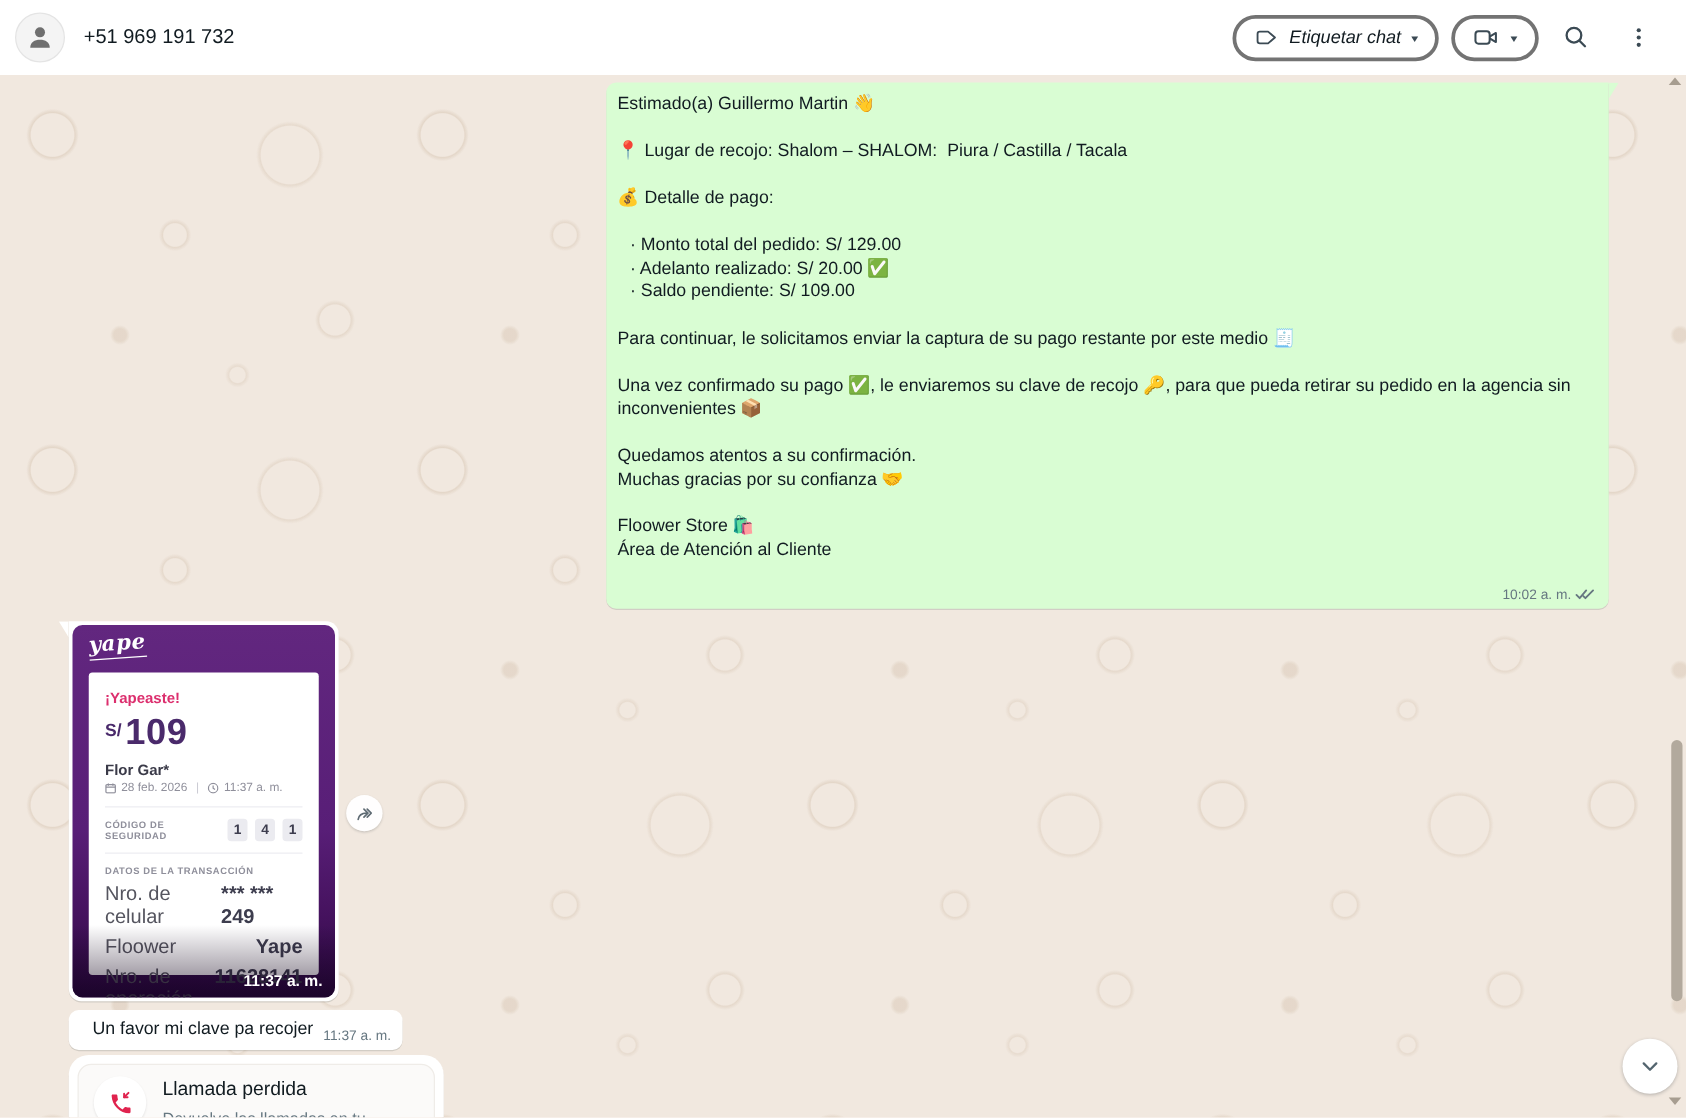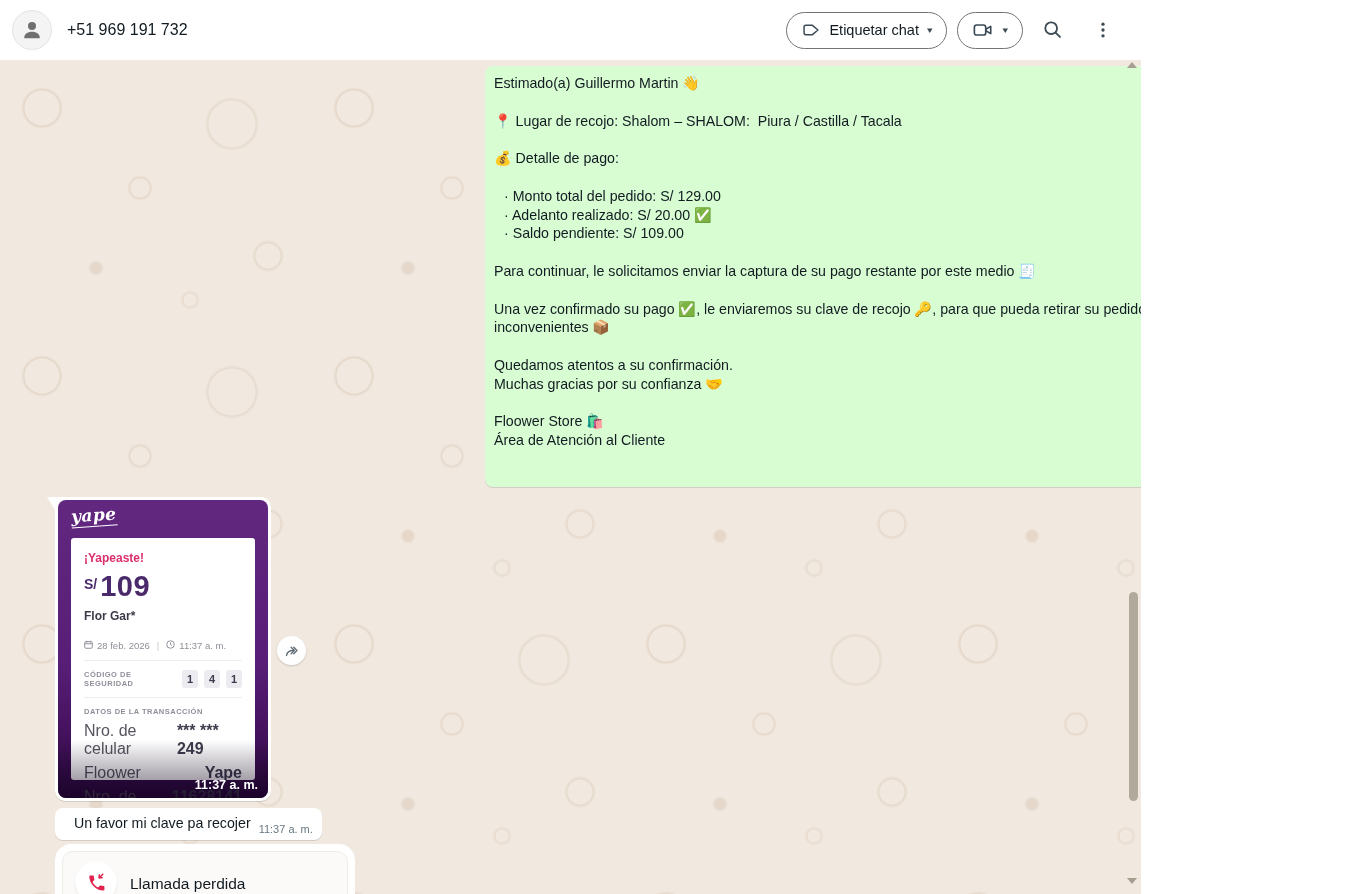--- a/index.html
+++ b/index.html
@@ -1,26 +1,26 @@
 <!DOCTYPE html>
 <html><head>
 <meta charset="utf-8">
 <style>
   * { margin:0; padding:0; box-sizing:border-box; }
   html,body { width:1349px; height:894px; overflow:hidden; }
   body { font-family:"Liberation Sans","DejaVu Sans",sans-serif; color:#111b21; }
 
-  .app { width:1141px; height:894px; display:flex; flex-direction:column; background:#f1e8df; }
+  .app { width:1349px; height:894px; display:flex; flex-direction:column; background:#f1e8df; }
 
   
   .header { height:60px; background:#ffffff; display:flex; align-items:center; padding:0 18px 0 12px; flex:0 0 auto; }
   .avatar { width:40px; height:40px; border-radius:50%; background:#f4f4f4; border:1px solid #e4e4e4; display:flex; align-items:center; justify-content:center; flex:0 0 auto; cursor:pointer; }
   .chat-title { font-size:16px; margin-left:15px; color:#111b21; cursor:pointer; }
   .header-actions { margin-left:auto; display:flex; align-items:center; gap:10px; }
-  .pill { display:flex; align-items:center; gap:8px; height:37px; padding:0 14px; border:1px solid #737373; border-radius:19px; background:#fff; cursor:pointer; }
+  .pill { display:flex; align-items:center; gap:8px; height:37px; padding:0 14px; border:3px solid #737373; border-radius:19px; background:#fff; cursor:pointer;font-style:italic; }
   .pill-label { font-size:14.5px; font-weight:500; color:#111b21; }
   .chev { font-size:11px; color:#3b4a54; transform:scaleY(.8); }
   .icon-btn { width:40px; height:40px; display:flex; align-items:center; justify-content:center; cursor:pointer; border-radius:50%; }
 
   
   .chat { position:relative; flex:1 1 auto; overflow:hidden;
     background-color:#f1e8df;
     background-image:
       radial-gradient(circle 20px at 42px 48px, transparent 17px, rgba(198,175,150,.30) 18px, transparent 21px),
       radial-gradient(circle 12px at 140px 128px, transparent 9px, rgba(198,175,150,.26) 10px, transparent 13px),
@@ -55,21 +55,21 @@
   .yape-logo { position:absolute; top:5px; left:13px; color:#fff; font-family:"DejaVu Serif",serif;
     font-style:italic; font-weight:bold; font-size:17px; letter-spacing:.5px;
     border-bottom:1.5px solid #fff; padding-bottom:1px; transform:rotate(-4deg); }
   .receipt-card { position:absolute; left:13px; right:13px; top:38px; height:242px;
     background:#ffffff; border-radius:3px; padding:13px 13px 0 13px; }
   .yapeaste { color:#dc2f6e; font-weight:bold; font-size:12px; }
   .amount { margin-top:7px; color:#4a2a6b; display:flex; align-items:flex-start; gap:3px; }
   .amount .cur { font-size:14px; font-weight:bold; margin-top:4px; }
   .amount .num { font-size:29px; font-weight:bold; line-height:29px; letter-spacing:.5px; }
   .payee { margin-top:8px; font-size:12px; font-weight:bold; color:#3a3a48; }
-  .dateline { margin-top:17px; display:flex; gap:4px; font-size:9.5px; color:#8f8f9b; }
+  .dateline { margin-top:2px; display:flex; align-items:center; gap:4px; font-size:9.5px; color:#8f8f9b; }
   .dateline .sep { margin:0 3px; color:#c9c9d2; }
   .r-divider { height:1px; background:#ededf2; margin:9px 0; }
   .code-row { display:flex; align-items:center; justify-content:space-between; }
   .code-label, .tx-label { font-size:7.5px; letter-spacing:.5px; color:#8f8f9b; font-weight:bold; }
   .code-boxes { display:flex; gap:6px; }
   .code-box { width:16px; height:18px; background:#ebebf0; border-radius:3px; display:flex;
     align-items:center; justify-content:center; font-size:11px; font-weight:bold; color:#3d3d4e; }
   .tx-row { display:flex; justify-content:space-between; margin-top:6px; font-size:16px; color:#55555f; }
   .tx-row b { color:#3d3d4e; font-weight:bold; }
   .img-fade { position:absolute; left:0; right:0; bottom:0; height:58px;
@@ -88,21 +88,21 @@
   .bubble-in-text .txt { font-size:14.2px; line-height:19px; }
   .bubble-in-text .t { font-size:11px; color:#667781; white-space:nowrap; position:relative; top:2px; }
 
   
   .bubble-call { position:absolute; left:55px; top:784px; width:300px; height:96px;
     background:#ffffff; border-radius:16px; box-shadow:0 1px .5px rgba(11,20,26,.13); padding:7px; }
   .call-card { width:100%; height:100%; background:#fbfaf9; border:1px solid #efece8;
     border-radius:11px; padding:9px 12px; display:flex; gap:13px; }
   .call-icon-circle { width:42px; height:42px; border-radius:50%; background:#ffffff;
     box-shadow:0 1px 2px rgba(11,20,26,.10); display:flex; align-items:center; justify-content:center; flex:0 0 auto; }
-  .call-title { font-size:15.5px; color:#111b21; margin-top:14px; }
+  .call-title { font-size:15.5px; color:#111b21; margin-top:2px; }
   .call-sub { font-size:13px; color:#667781; margin-top:6px; }
 
   
   .scroll-btn { position:absolute; left:1298px; top:771px; width:44px; height:44px; border-radius:50%;
     background:#ffffff; box-shadow:0 1px 3px rgba(11,20,26,.25); display:flex; align-items:center;
     justify-content:center; cursor:pointer; }
   .scrollbar-thumb { position:absolute; right:3px; top:532px; width:9px; height:209px;
     border-radius:5px; background:#b2a99d; cursor:pointer; }
   .sb-arrow { position:absolute; right:4px; width:0; height:0; border-left:5px solid transparent;
     border-right:5px solid transparent; cursor:pointer; }

